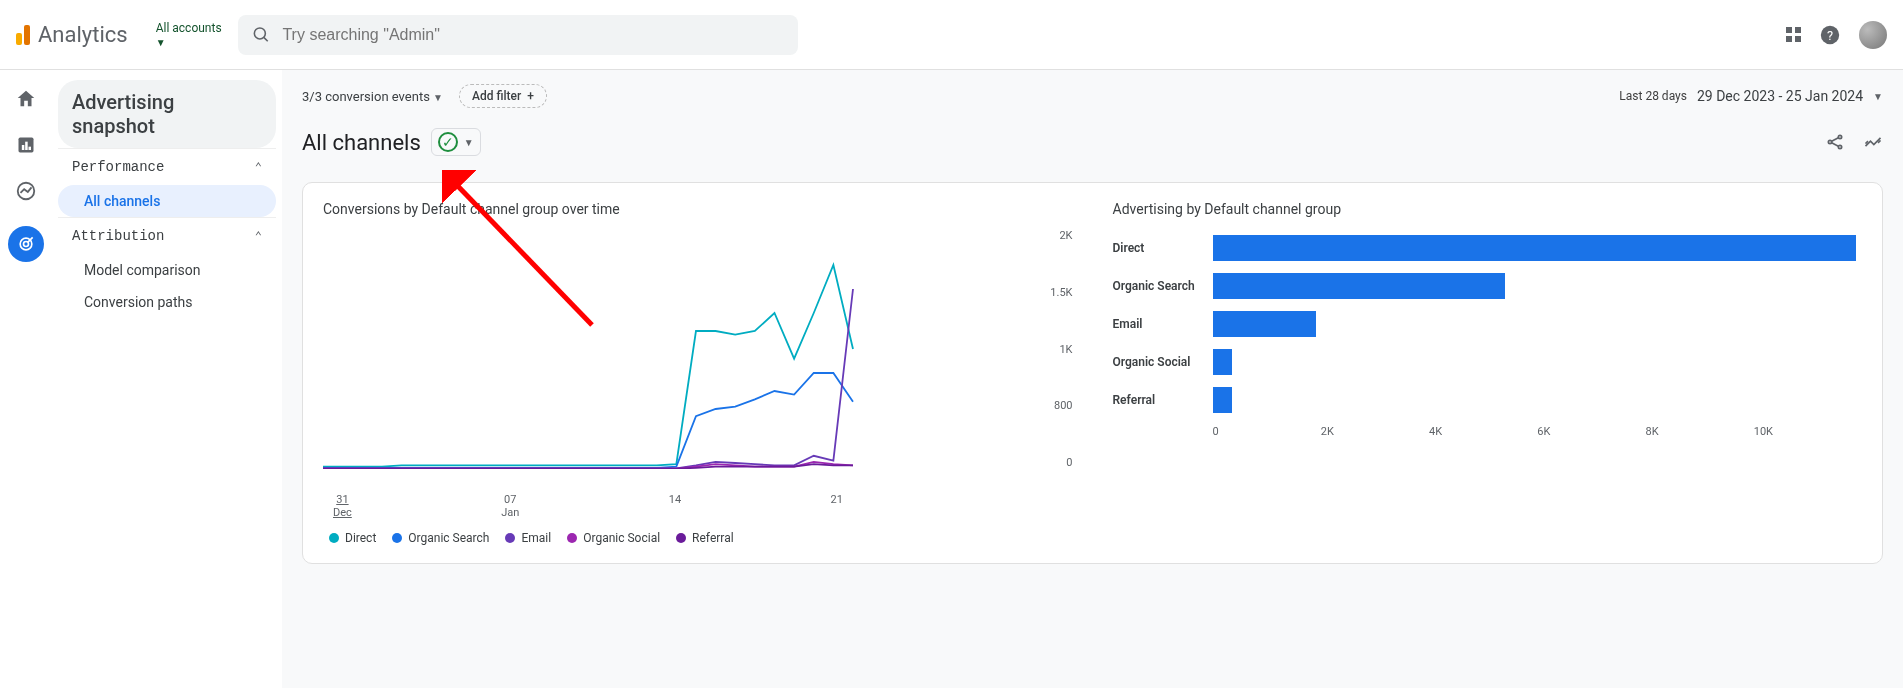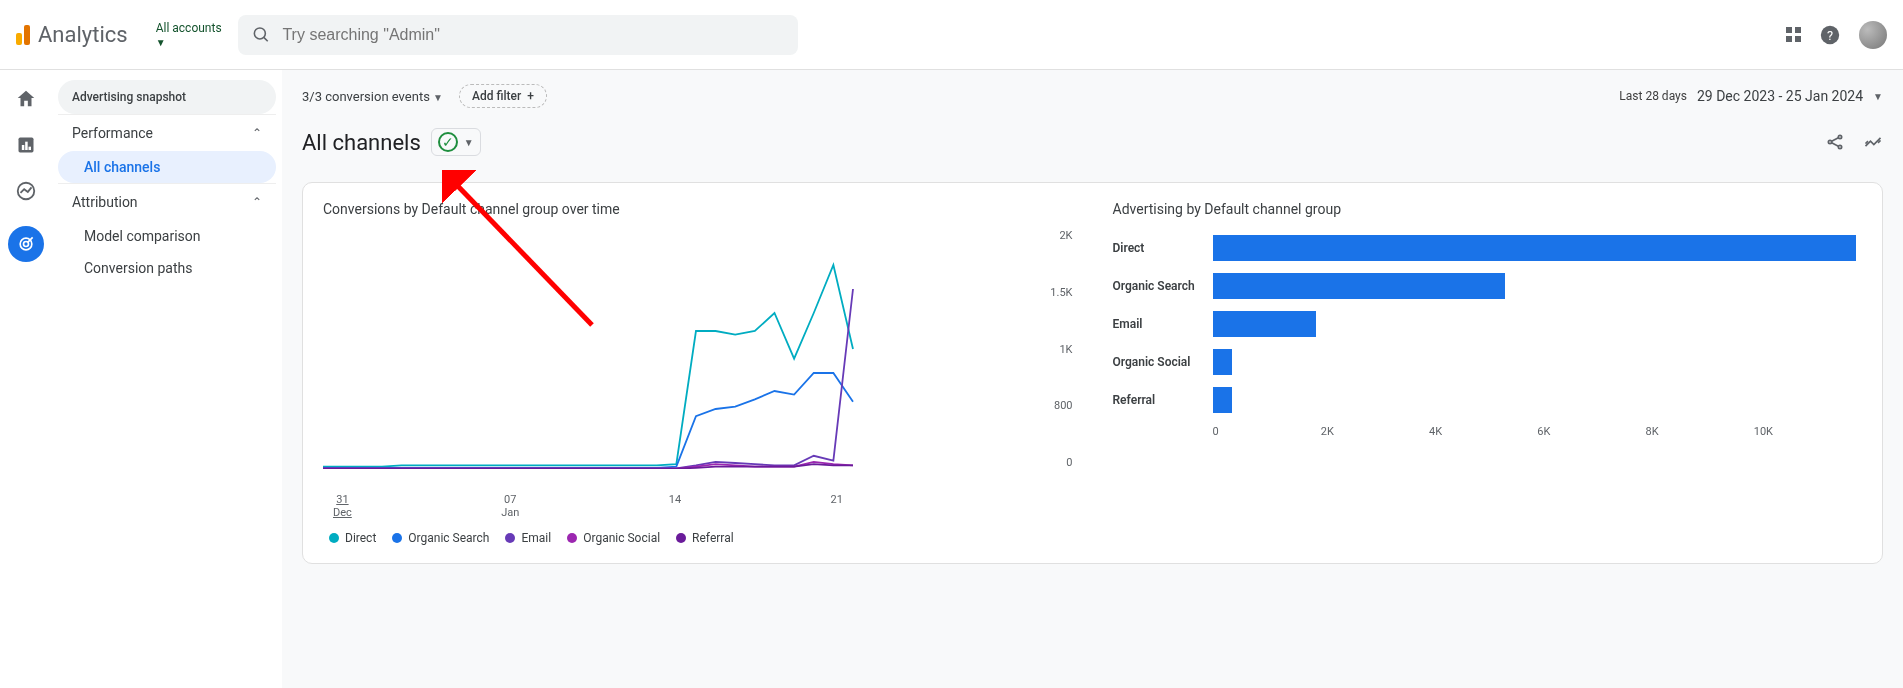--- a/index.html
+++ b/index.html
@@ -17,23 +17,23 @@
     .spacer { flex: 1; }
     .topright { display: flex; align-items: center; gap: 18px; color: #5f6368; }
     .apps-icon { display: grid; grid-template-columns: 6px 6px; grid-template-rows: 6px 6px; gap: 3px; }
     .apps-icon span { background: #5f6368; }
     .avatar { width: 28px; height: 28px; border-radius: 50%; background: radial-gradient(circle at 30% 30%, #bbb, #777); }
     .main { display: flex; height: calc(688px - 54px); }
     .navrail { width: 52px; display: flex; flex-direction: column; align-items: center; padding-top: 18px; gap: 24px; border-right: 1px solid transparent; }
     .rail-icon { width: 22px; height: 22px; color: #5f6368; display:flex; align-items:center; justify-content:center; }
     .rail-icon.active-circle { width: 36px; height: 36px; background: #1a73e8; border-radius: 50%; color: #fff; }
     .sidebar { width: 230px; padding: 10px 6px; background: #fff; }
-    .side-item { padding: 10px 14px; font-size: 12px; color: #3c4043; border-radius: 20px; cursor: pointer; }
+    .side-item { padding: 10px 14px; font-size: 20px; color: #3c4043; border-radius: 20px; cursor: pointer; }
     .side-item.snapshot { background: #f1f3f4; font-weight: 500; }
-    .side-section { padding: 10px 14px; font-size: 14px; color: #3c4043; display: flex; justify-content: space-between; align-items: center; cursor: pointer; border-top: 1px solid #eee; }
+    .side-section { padding: 10px 14px; font-size: 14px; color: #3c4043; display: flex; justify-content: space-between; align-items: center; cursor: pointer; border-top: 1px solid #eee; font-family: Liberation Mono, monospace; }
     .side-sub { padding: 8px 14px 8px 26px; font-size: 14px; color: #3c4043; cursor: pointer; border-radius: 20px; }
     .side-sub.active { color: #1a73e8; background: #e8f0fe; font-weight: 500; }
     .content { flex: 1; background: #f8f9fa; padding: 0; overflow: hidden; position: relative; }
     .filterbar { display: flex; align-items: center; height: 52px; padding: 0 20px; gap: 16px; font-size: 13px; color: #3c4043; }
     .filterbar .pill { border: 1px dashed #bbb; border-radius: 16px; padding: 4px 12px; font-size: 12px; font-weight:500; display:flex; align-items:center; gap:6px; }
     .date-range { margin-left: auto; font-size: 13px; display:flex; align-items:center; gap:10px; }
     .date-label { color: #404040; font-size: 12px; }
     .date-val { color: #3c4043; font-size: 14px; }
     .titlebar { display: flex; align-items: center; padding: 6px 20px 14px; gap: 10px; }
     .titlebar h1 { font-size: 22px; font-weight: 400; }

